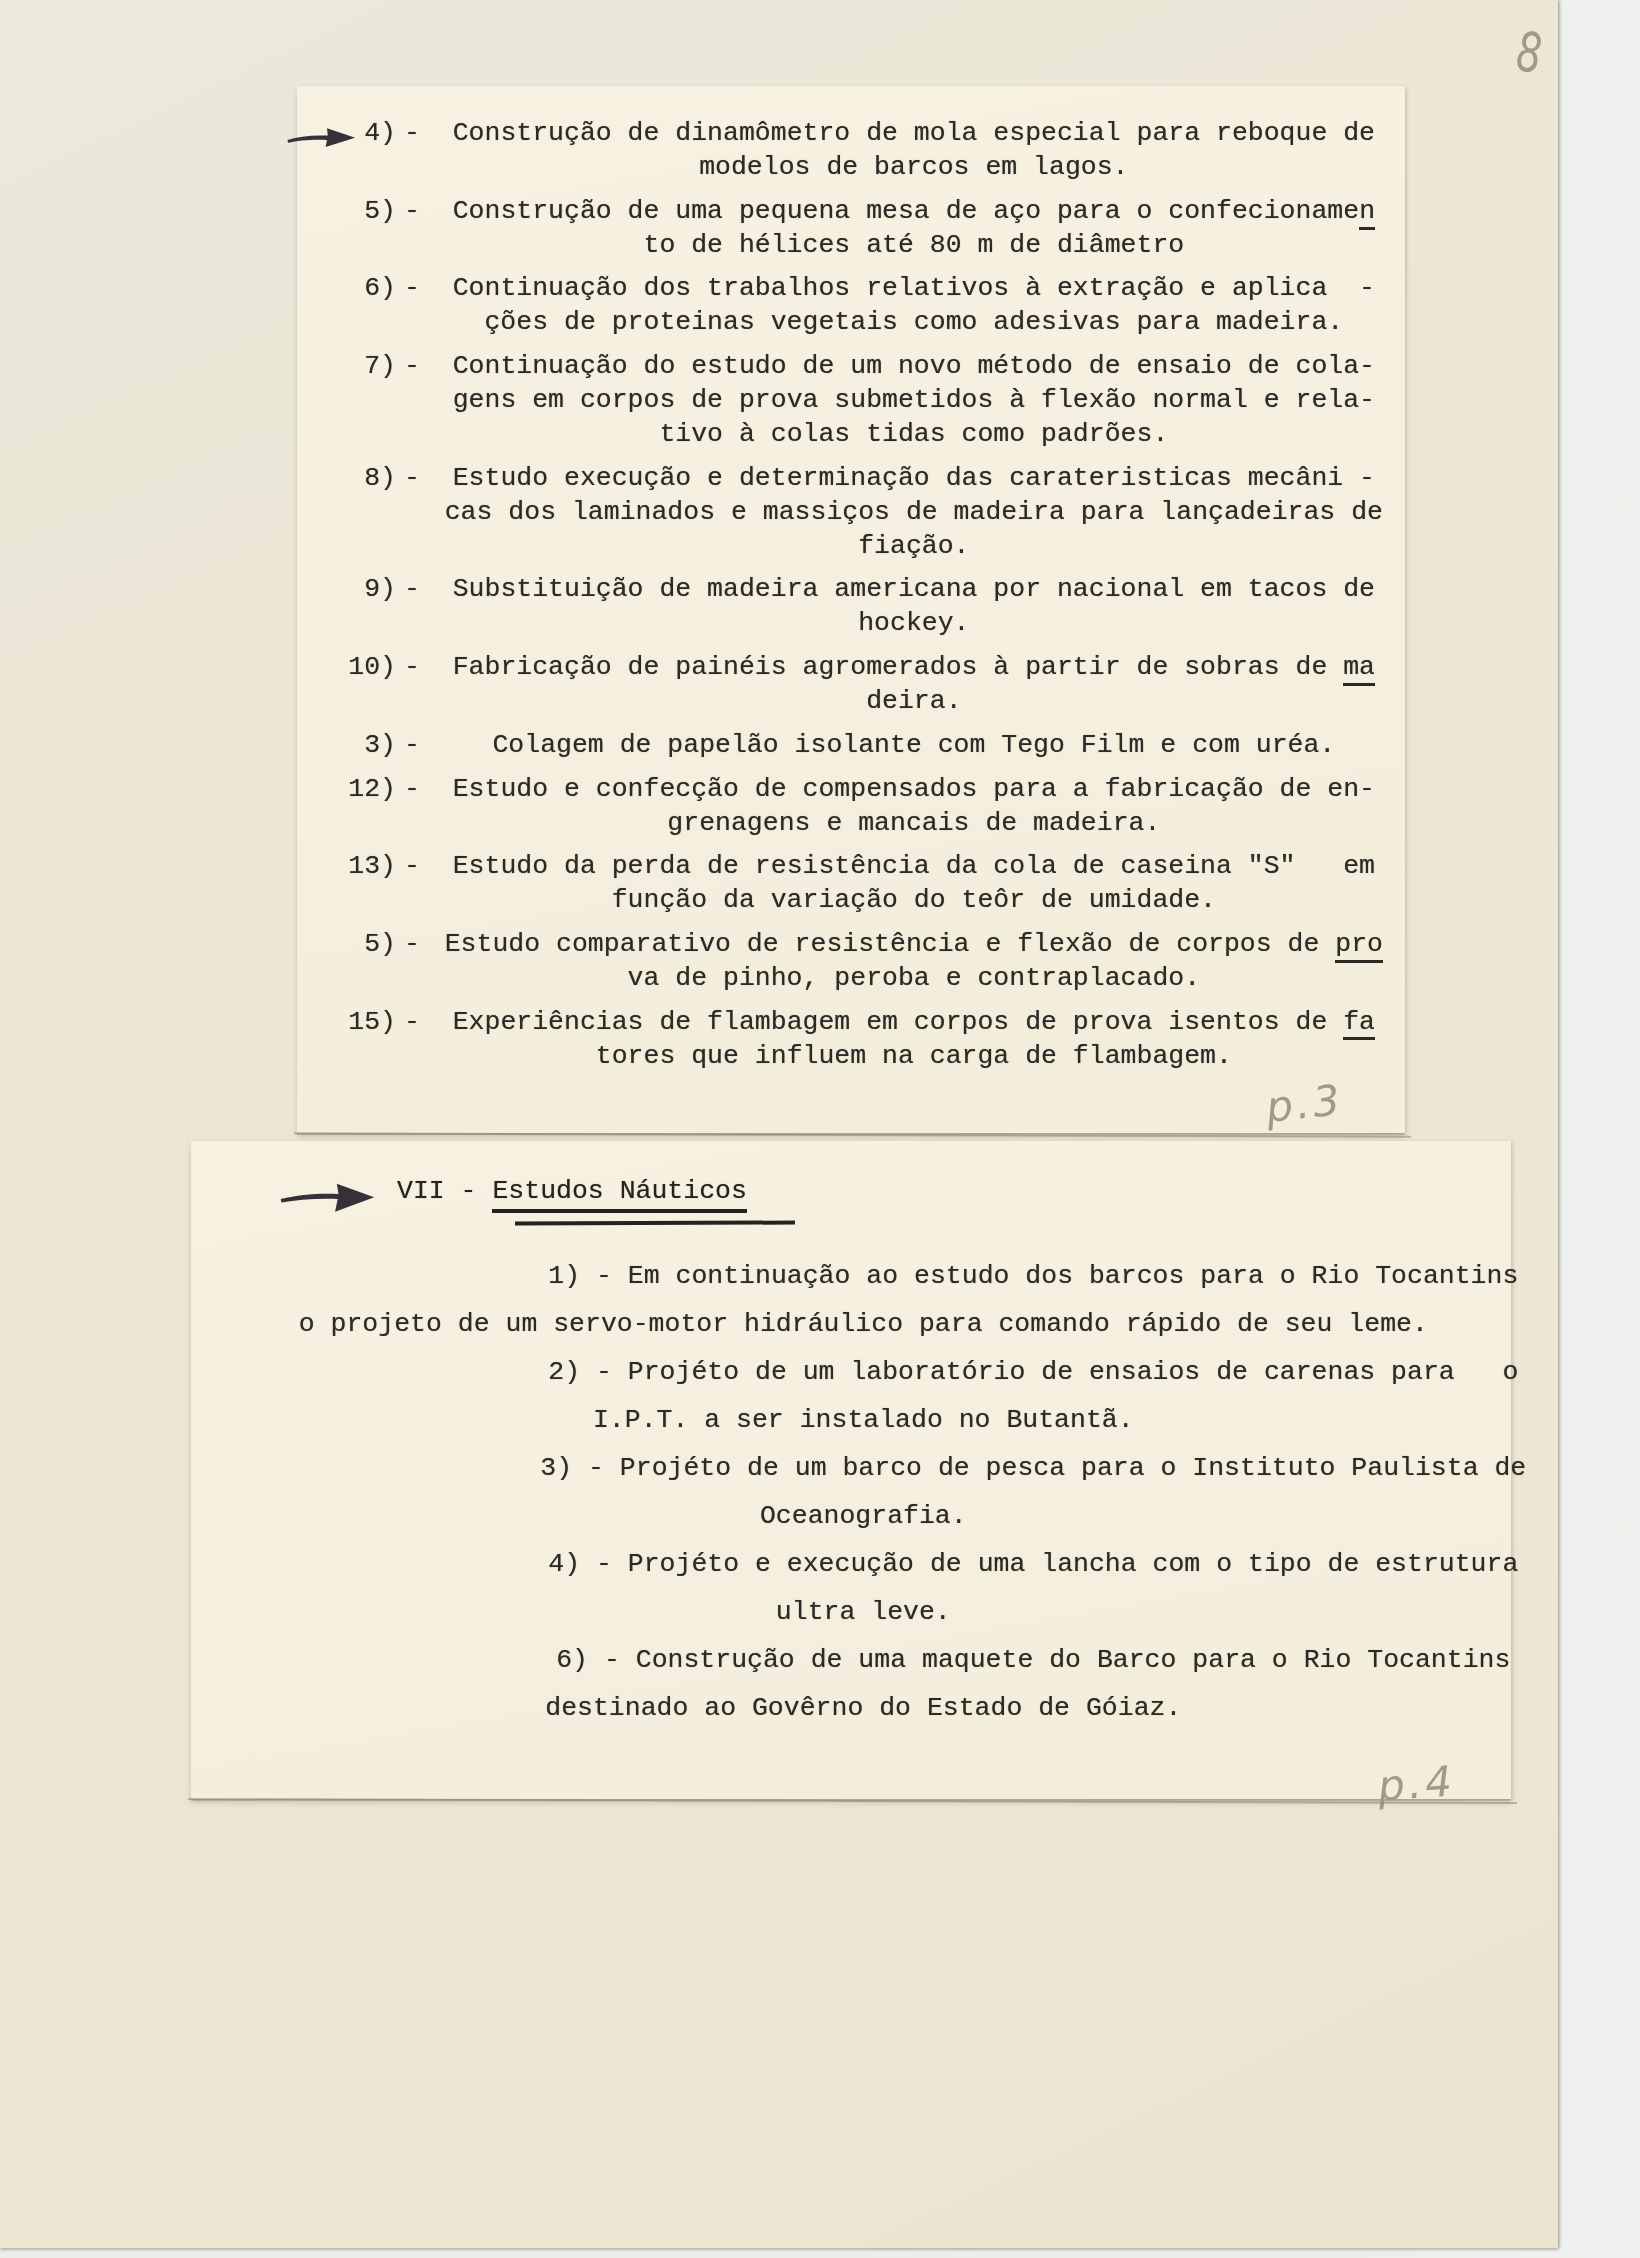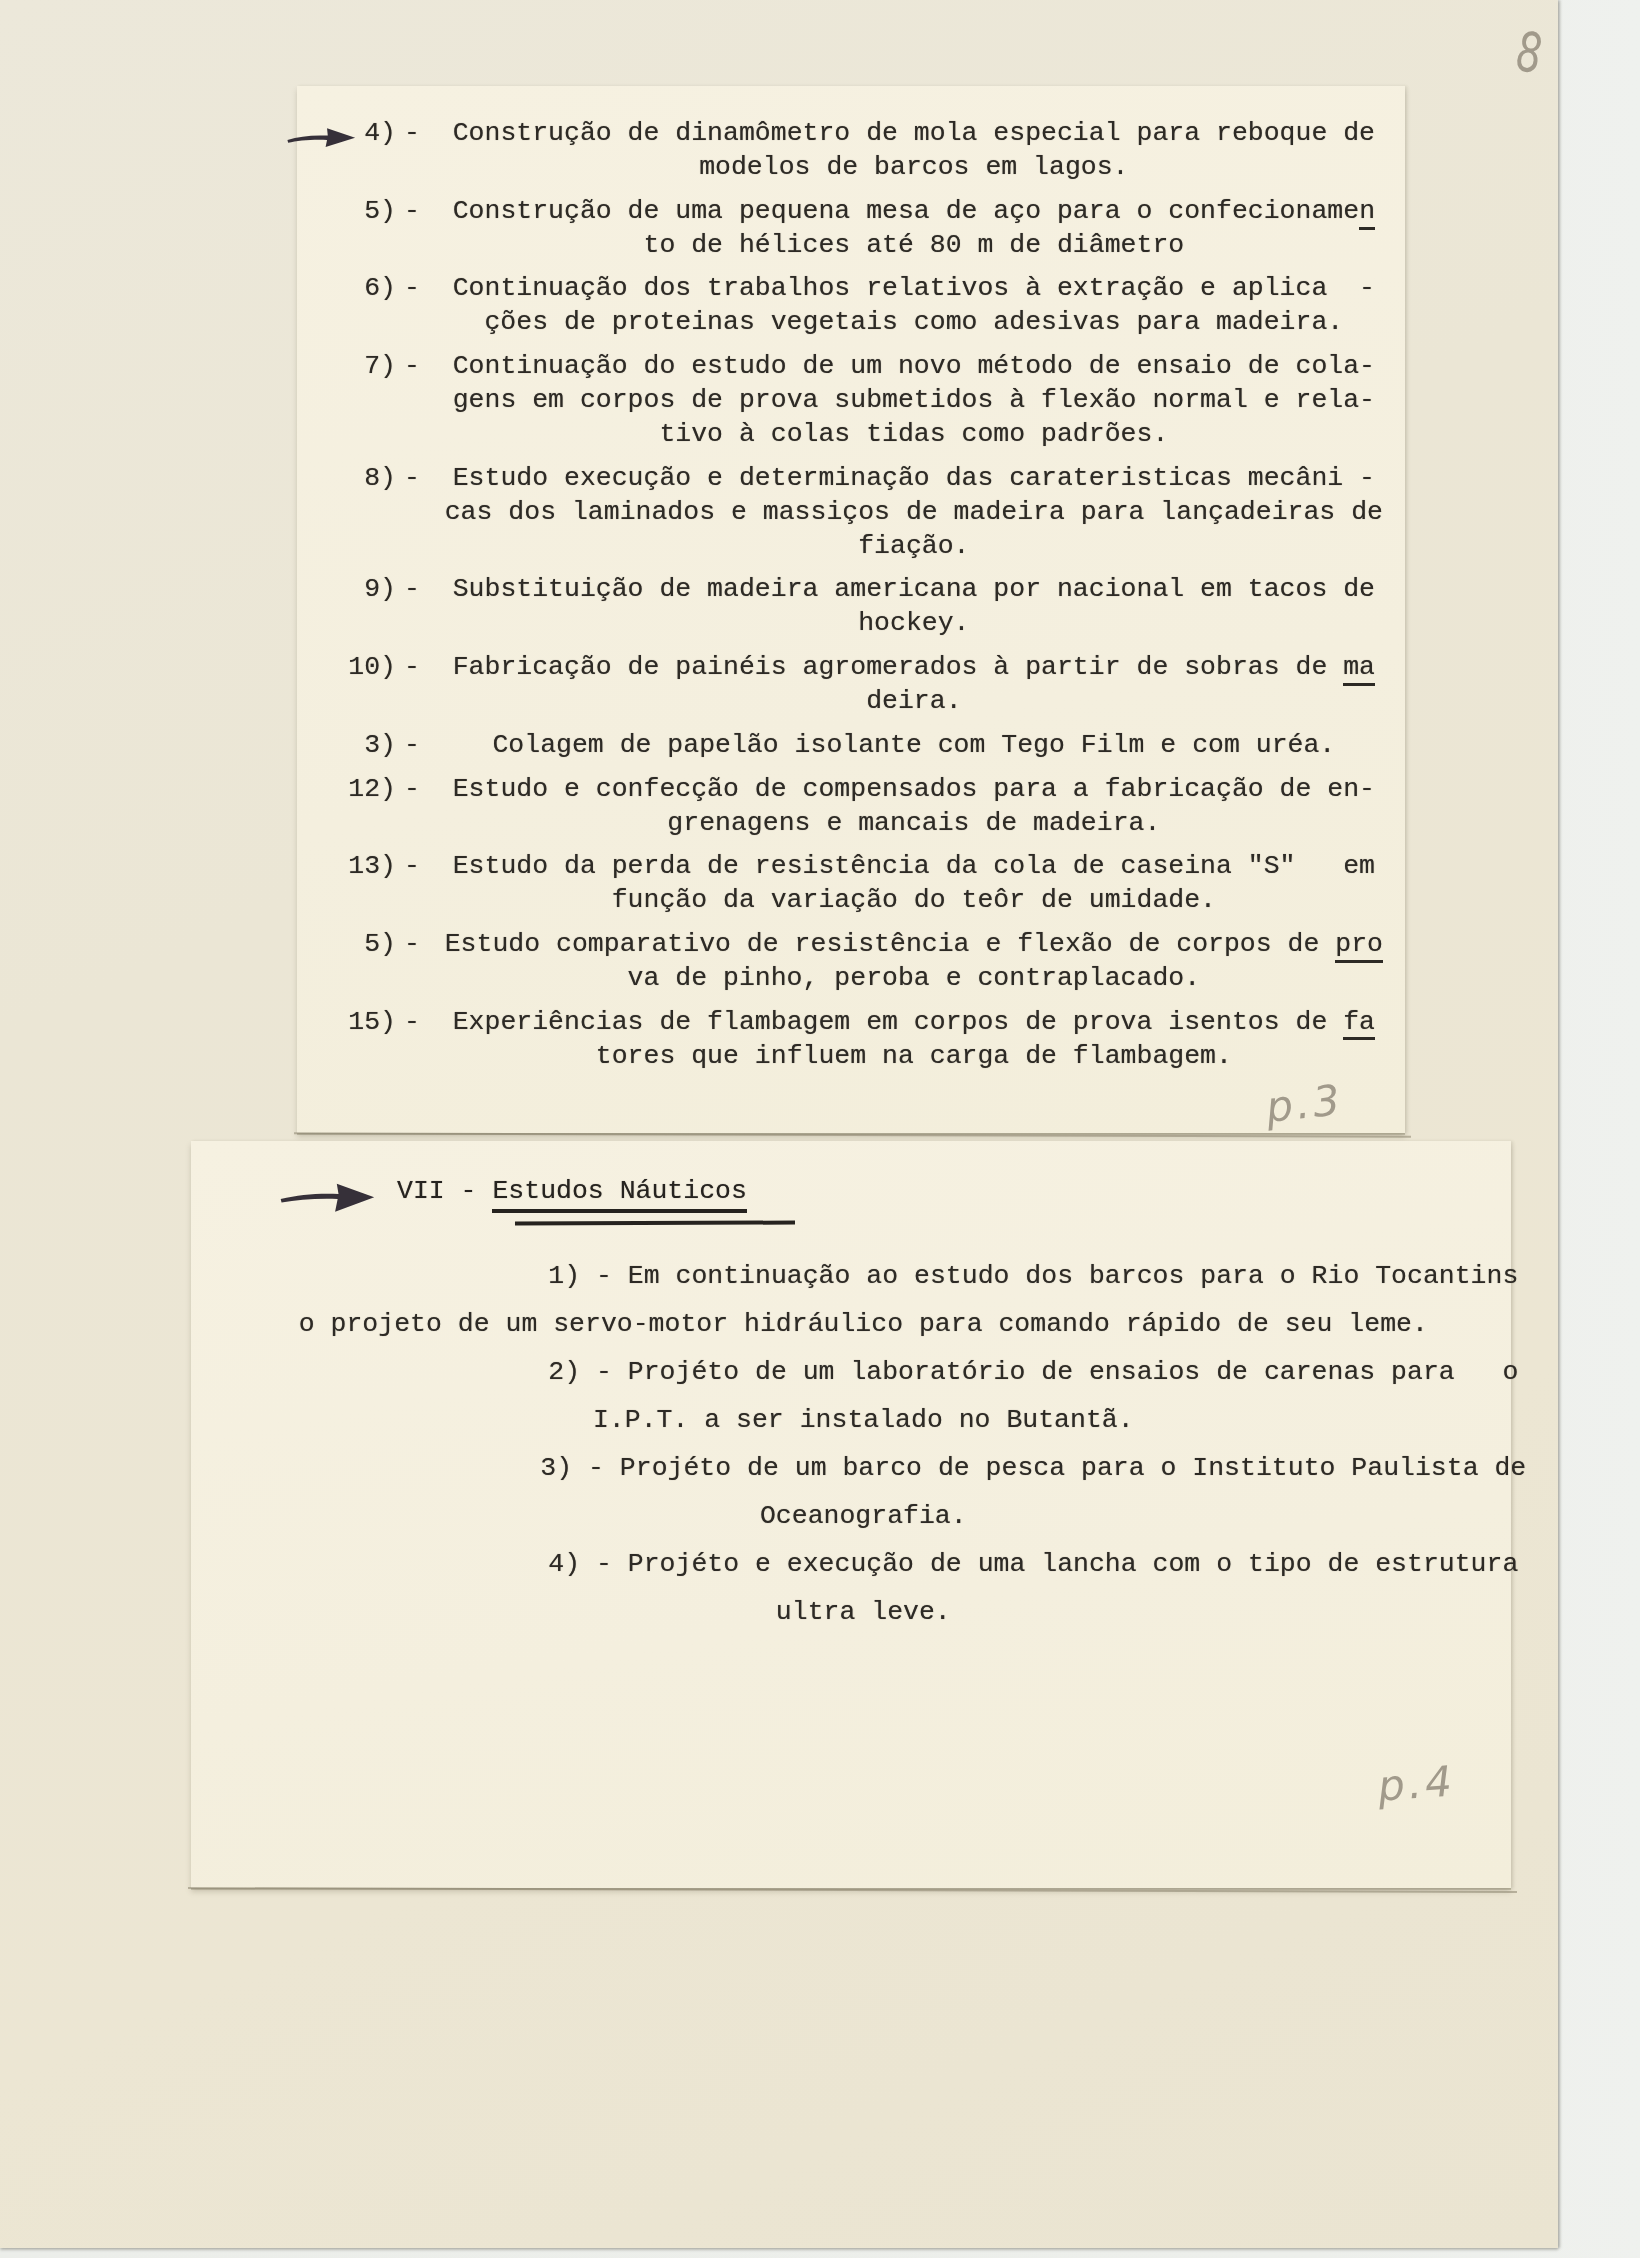--- a/index.html
+++ b/index.html
@@ -15,21 +15,21 @@
     background:linear-gradient(155deg,#ece8da 0%,#ebe6d5 35%,#ece6d3 70%,#eae4d1 100%);
     box-shadow:1.8px 0 2.6px rgba(90,90,80,.35), 0 1.8px 2.6px rgba(90,90,80,.3);
   }
   
   .sheet{
     position:absolute;
     background:linear-gradient(170deg,#f6f1e1 0%,#f4efde 60%,#f3eedb 100%);
     box-shadow:0 1.8px 0 rgba(150,143,120,.55), 0 3.5px 5.3px rgba(120,112,88,.28), 1.8px 0 2.6px rgba(130,122,98,.15);
   }
   .sheet1{left:297px;top:86px;width:1108px;height:1047px;}
-  .sheet2{left:191px;top:1141px;width:1320px;height:747px;}
+  .sheet2{left:191px;top:1141px;width:1320px;height:658px;}
   .sheet::after{ 
     content:"";position:absolute;left:-3.5px;right:-5.3px;bottom:-2.6px;height:1.8px;
     background:rgba(140,133,112,.55);transform:rotate(.18deg);
   }
   
   .tw{color:#2d2a25;font-size:26.5px;text-shadow:0 0 0.9px rgba(45,42,37,.55);}
   .items1{position:absolute;left:0;top:30px;right:5.3px;}
   .item{display:flex;align-items:flex-start;margin-bottom:9.7px;}
   .num{flex:0 0 99px;text-align:right;line-height:34px;white-space:pre;}
   .dash{flex:0 0 32px;text-align:center;line-height:34px;white-space:pre;}
@@ -196,18 +196,22 @@
           <div class="tline cont">I.P.T. a ser instalado no Butantã.</div>
         </div>
         <div class="para">
           <div class="tline first">3) - Projéto de um barco de pesca para o Instituto Paulista de</div>
           <div class="tline cont">Oceanografia.</div>
         </div>
         <div class="para">
           <div class="tline first">4) - Projéto e execução de uma lancha com o tipo de estrutura</div>
           <div class="tline cont">ultra leve.</div>
         </div>
+        <div class="para">
+          <div class="tline first">6) - Construção de uma maquete do Barco para o Rio Tocantins</div>
+          <div class="tline cont">destinado ao Govêrno do Estado de Góiaz.</div>
+        </div>
       </div>
     <div class="pencil pnote pnote-4">p.4</div>
   </section>
 
 </div>
 
 
 </body></html>

